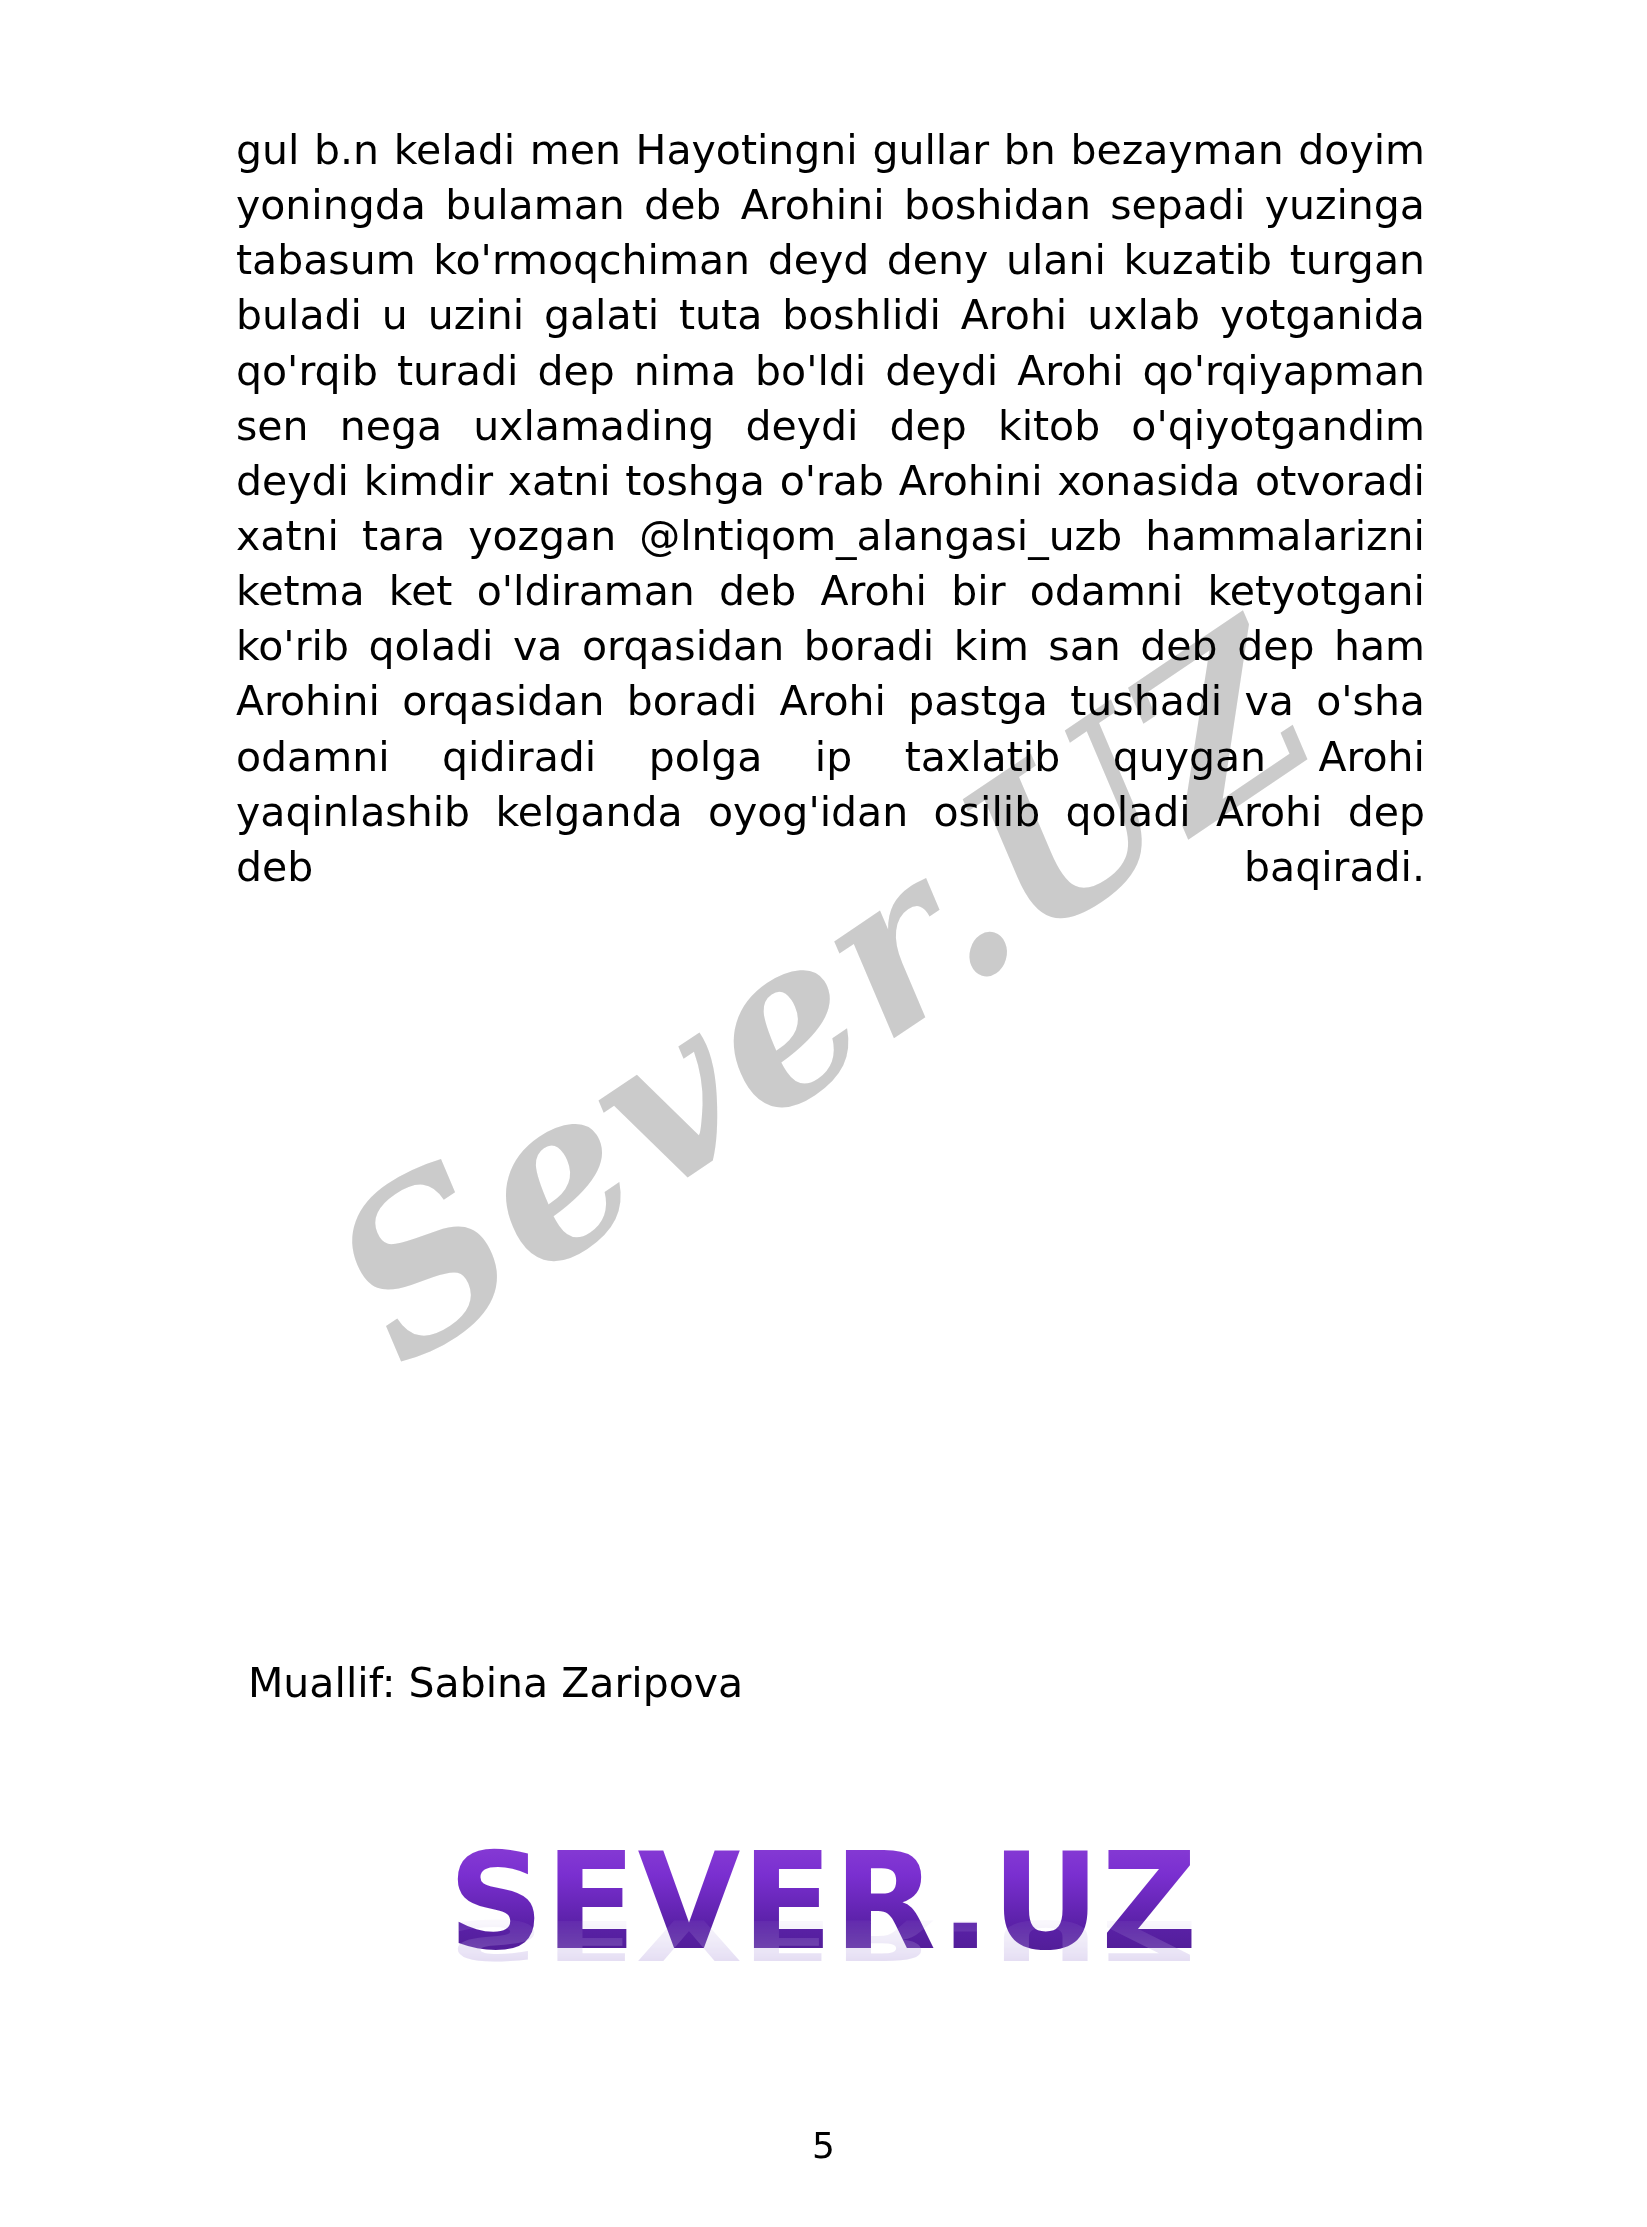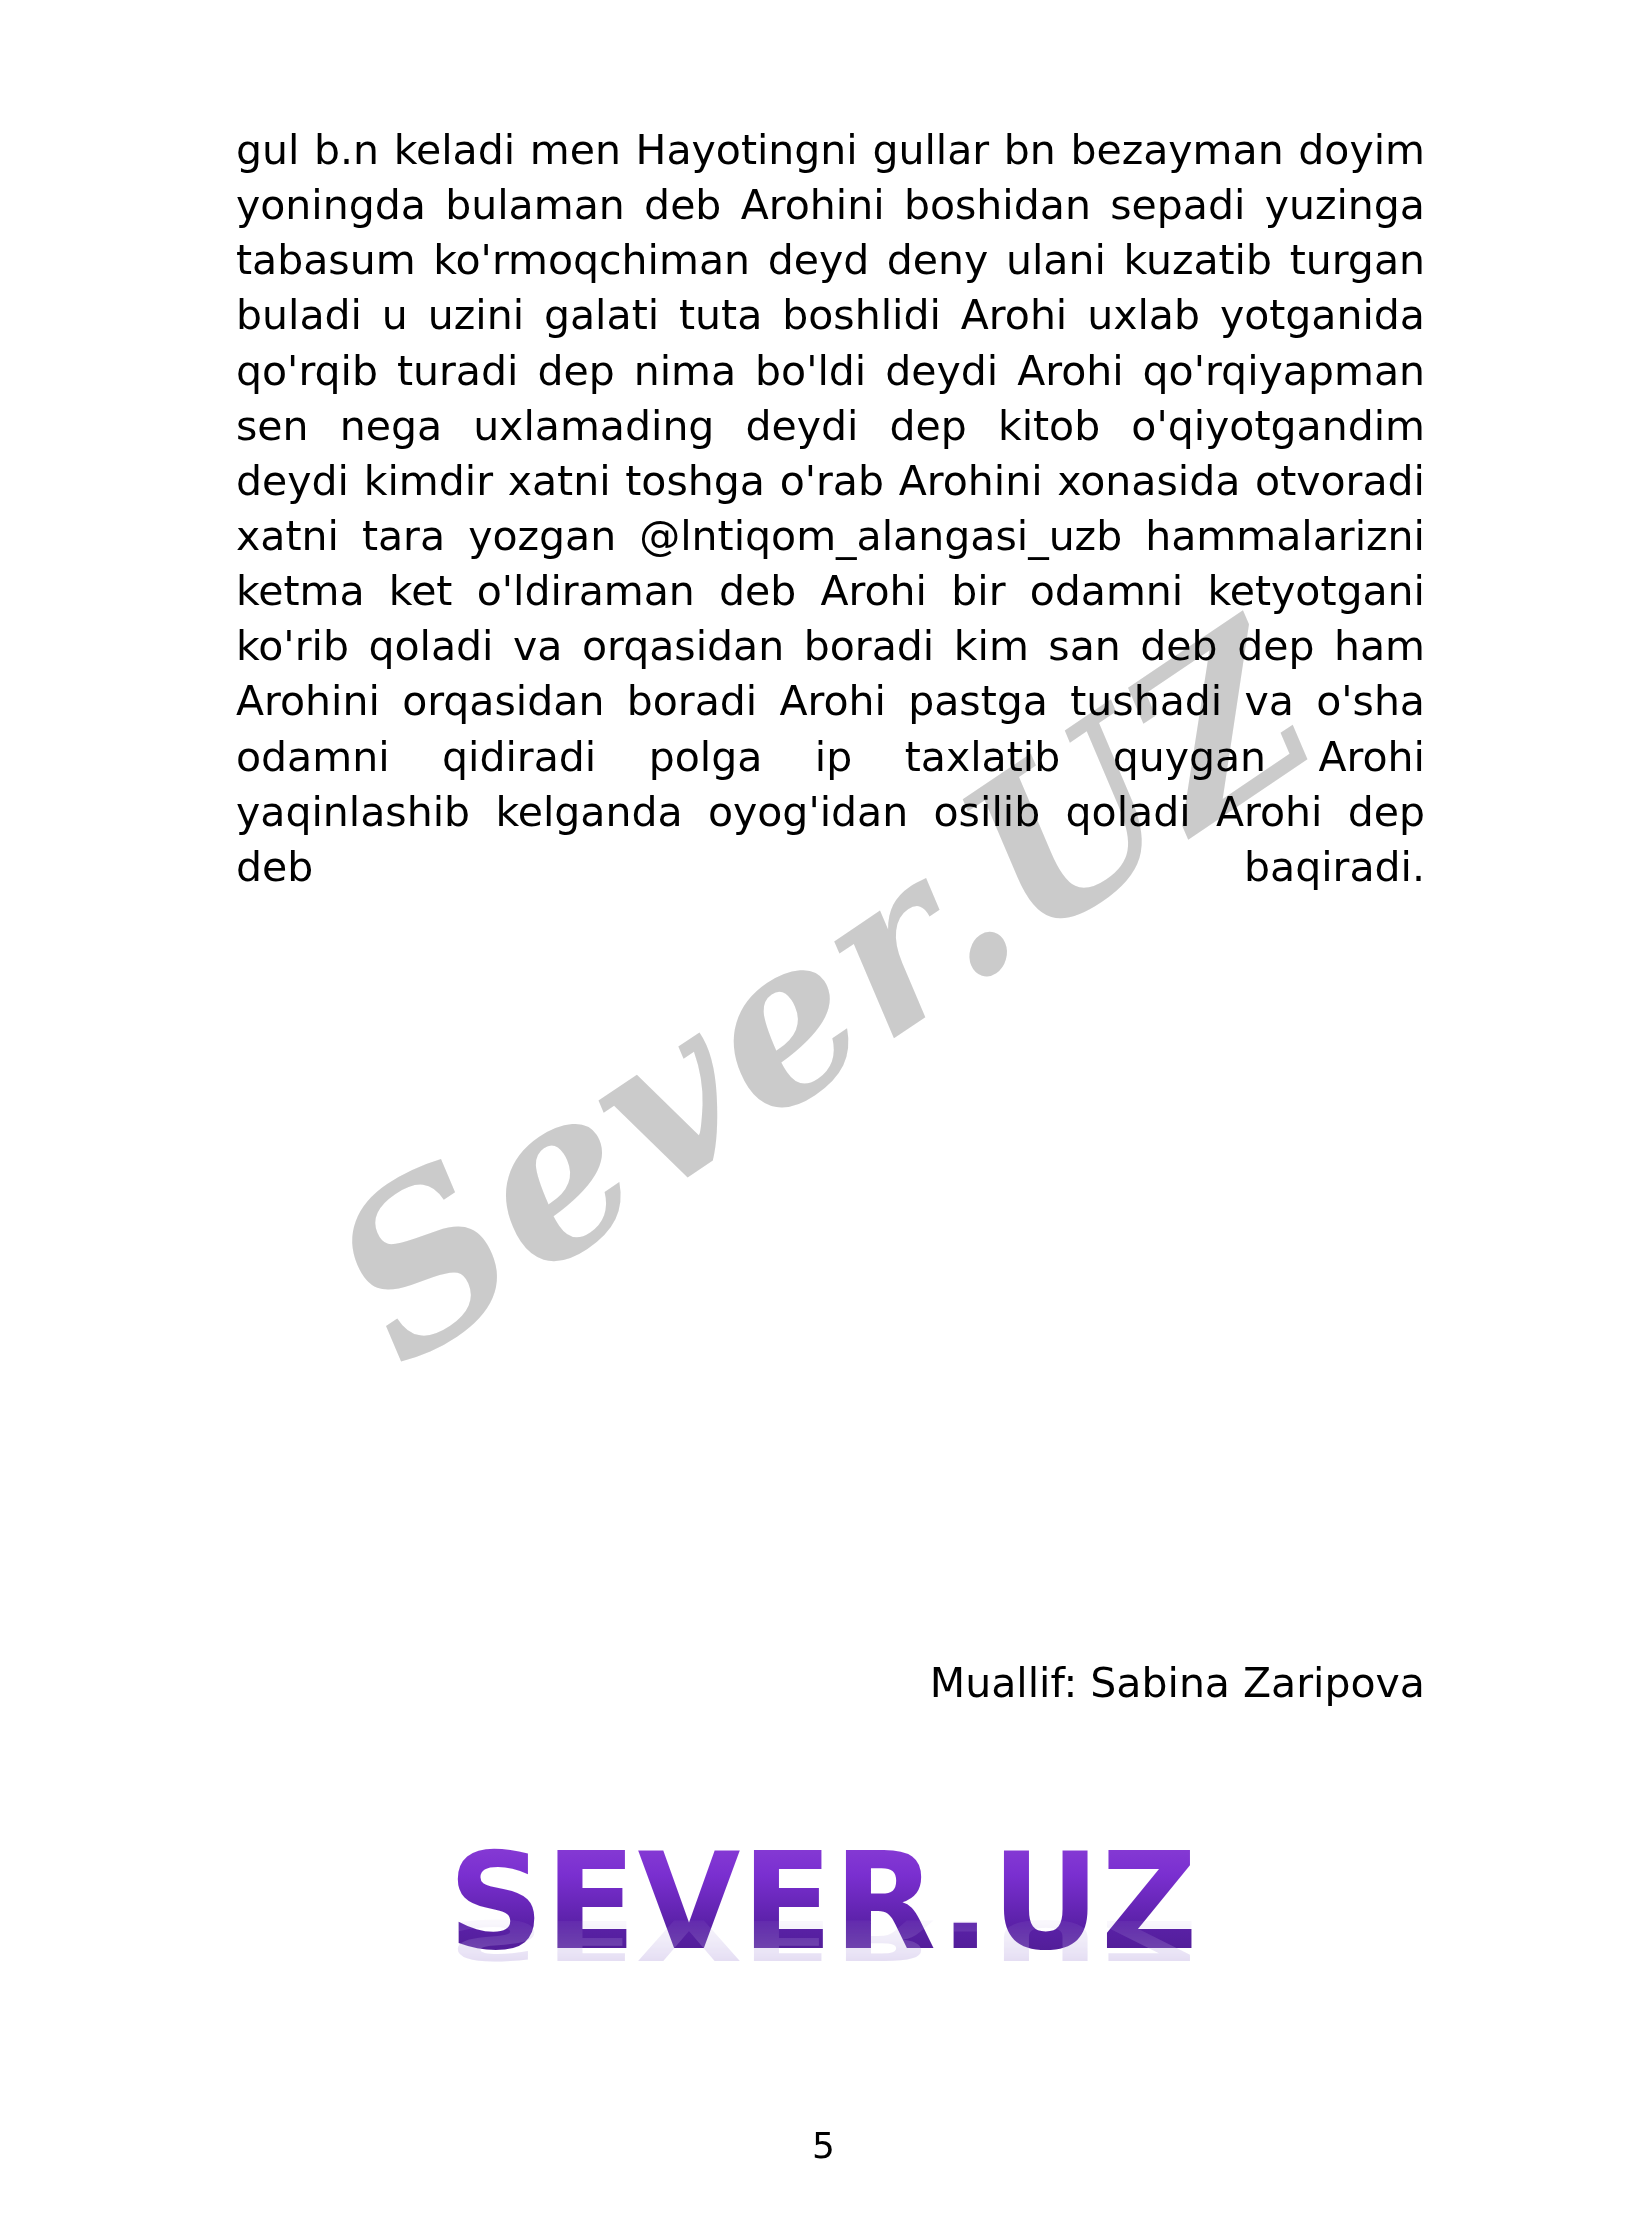--- a/index.html
+++ b/index.html
@@ -70,24 +70,24 @@
     word-spacing: 0.7px;
   }
   .body-text::after {
     content: "";
     display: inline-block;
     width: 100%;
   }
 
   .author {
     position: absolute;
-    left: 236px;
+    left: 248px;
     top: 1657px;
     width: 1189px;
-    text-align: right;
+    text-align: left;
     z-index: 3;
   }
   .author-text {
     margin: 0;
     font-family: "DejaVu Sans", sans-serif;
     font-size: 41px;
     line-height: 1.3;
     color: #000000;
   }
 

